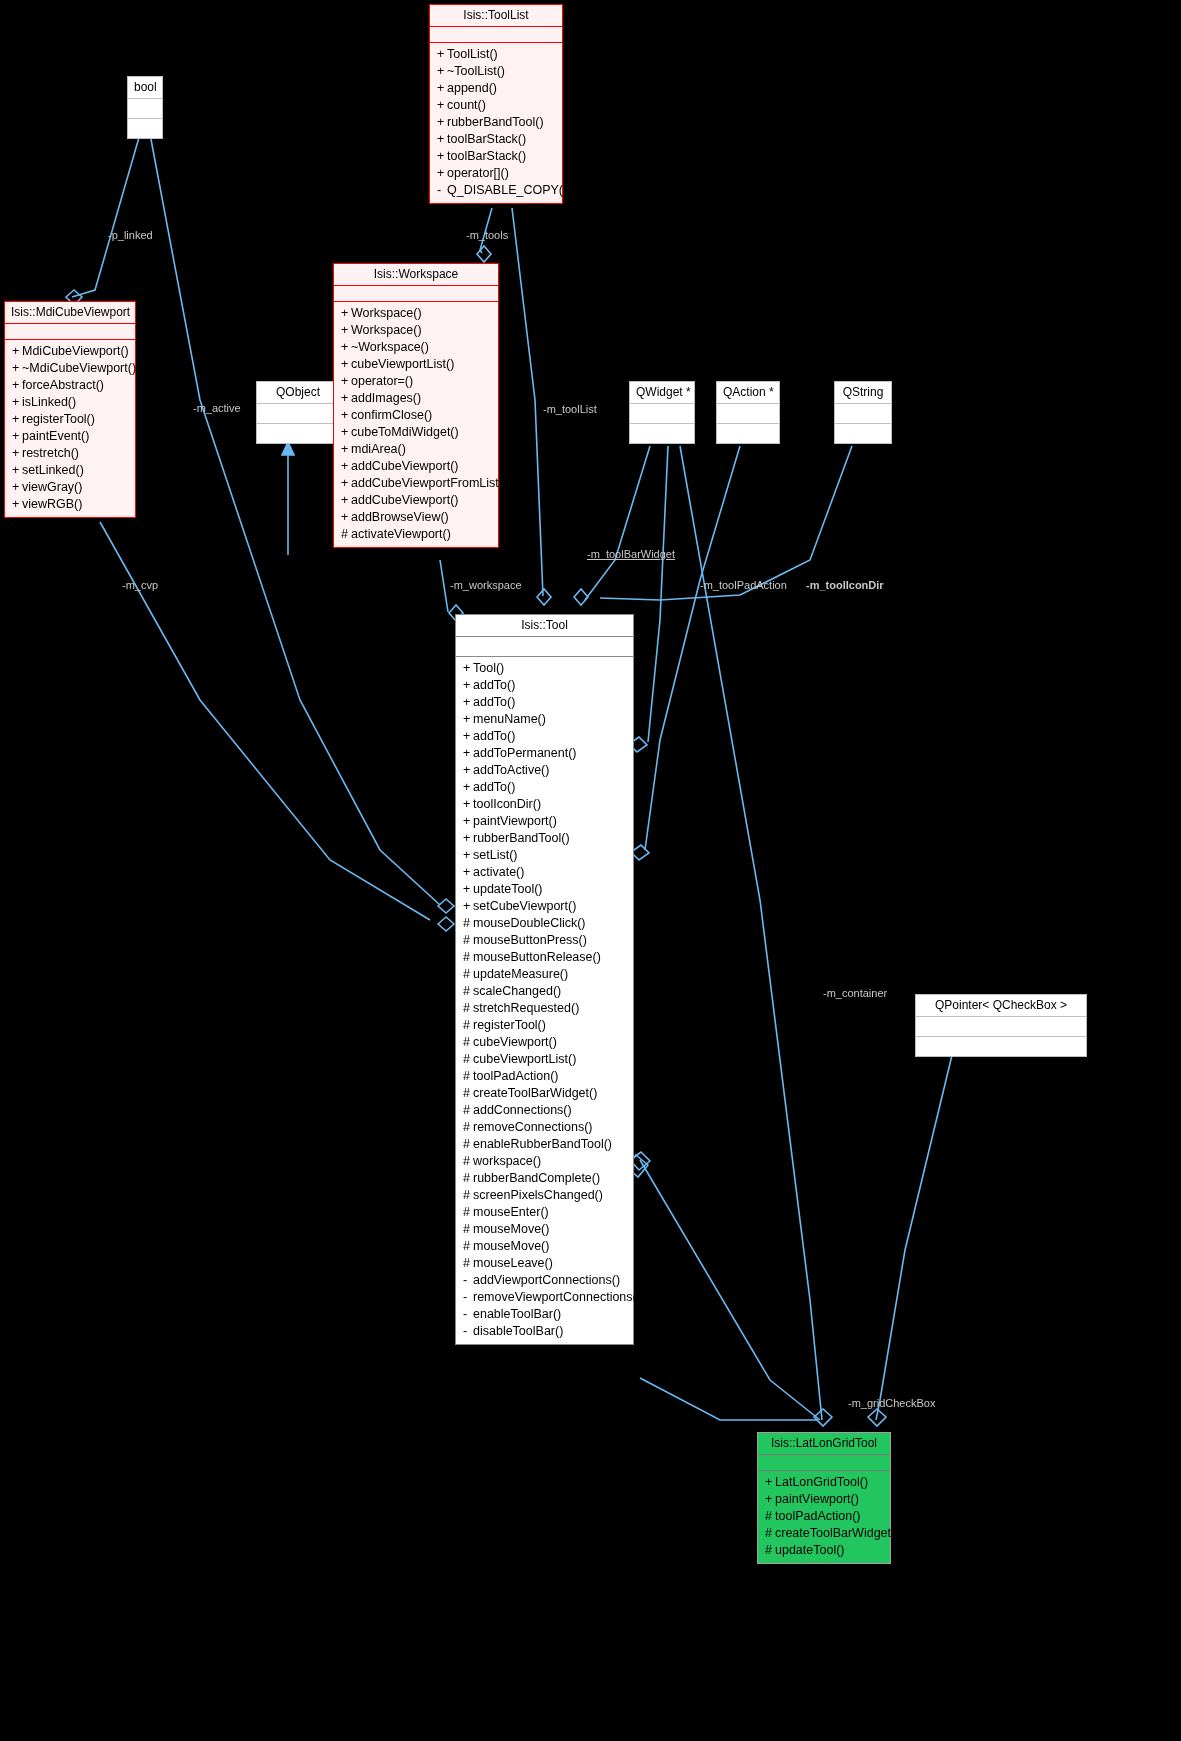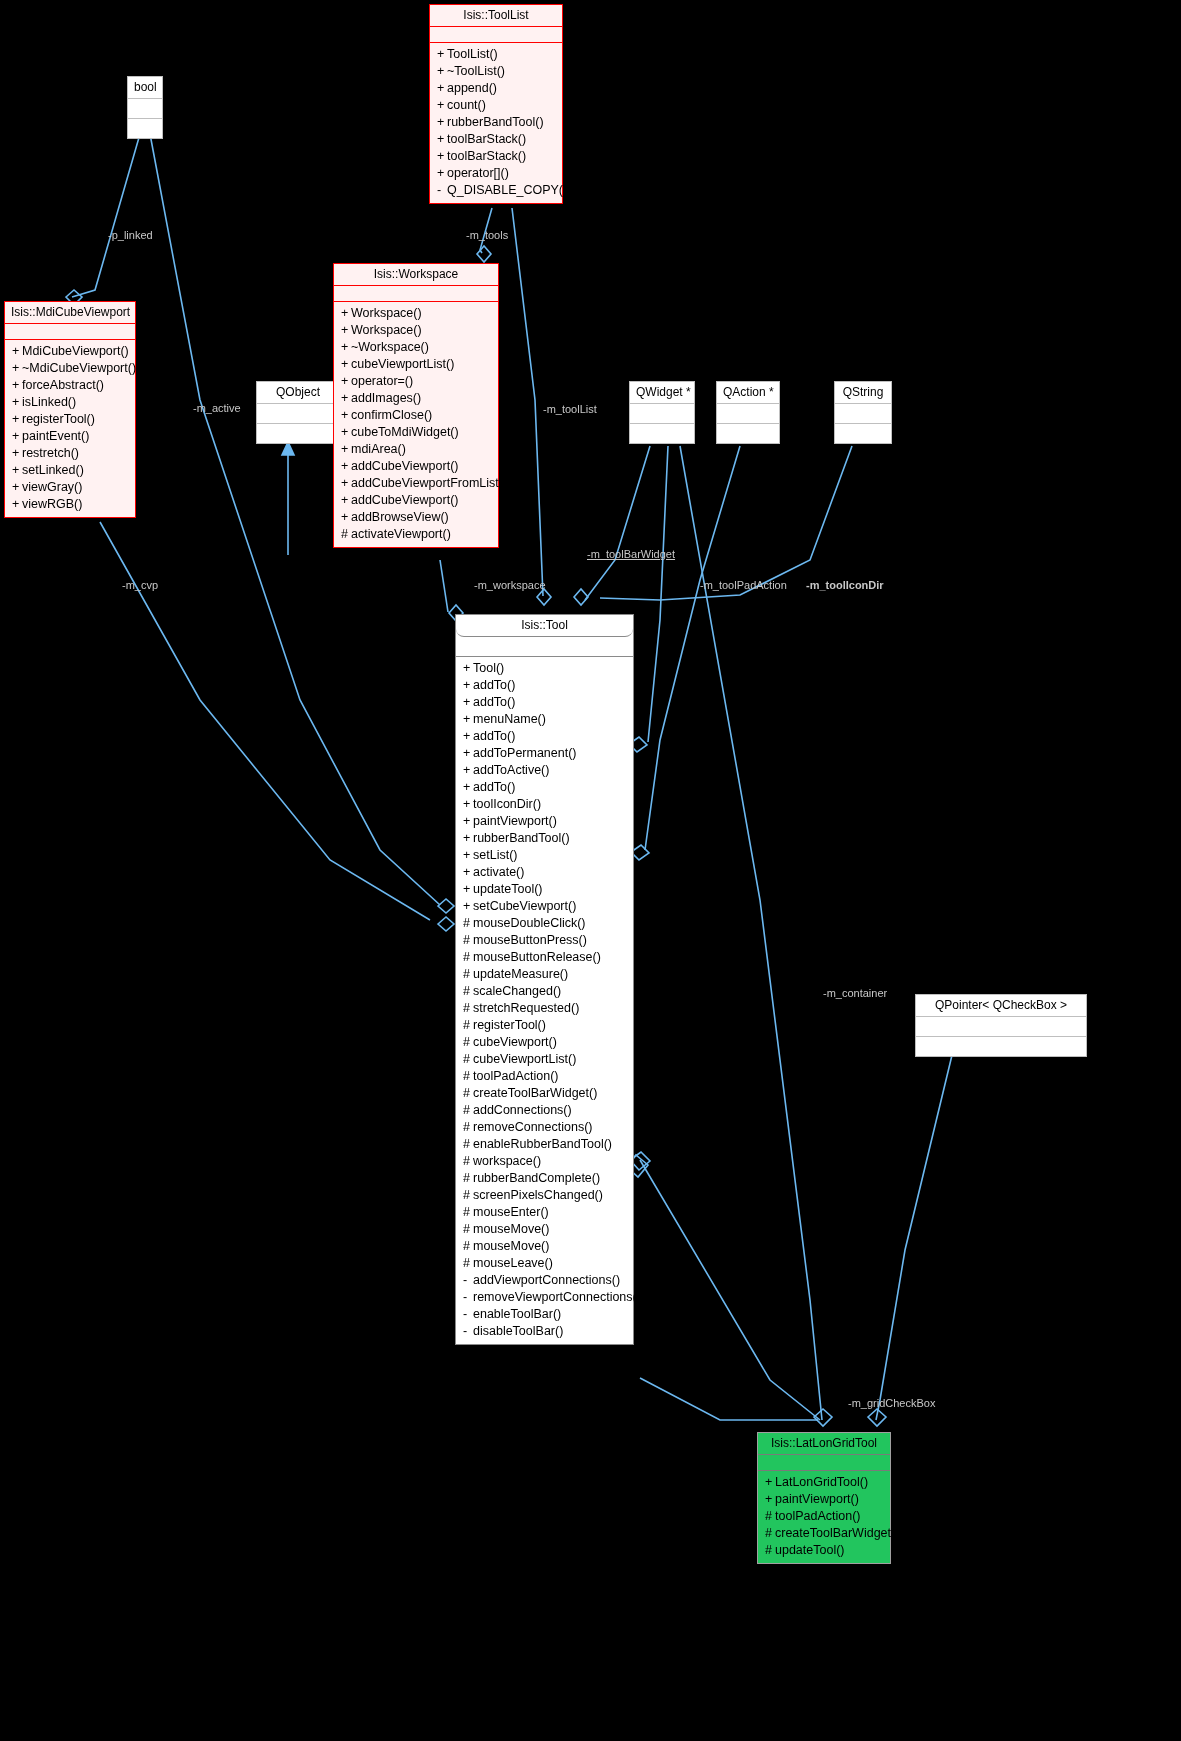--- a/index.html
+++ b/index.html
@@ -229,21 +229,21 @@
     <div class="empty-box-row"></div>
   </div>
 
   <div class="node plain" style="left:915px; top:994px; width:172px;">
     <div class="node-title">QPointer&lt; QCheckBox &gt;</div>
     <div class="node-attrs"></div>
     <div class="empty-box-row"></div>
   </div>
 
   <div class="node plain" style="left:455px; top:614px; width:179px; border-color:#8a8a8a;">
-    <div class="node-title" style="border-bottom-color:#8a8a8a;border-radius:8px;">Isis::Tool</div>
+    <div class="node-title" style="border-bottom-color:#8a8a8a;">Isis::Tool</div>
     <div class="node-attrs" style="border-bottom-color:#8a8a8a;"></div>
     <div class="node-ops">
         <div class="op"><span class="vis">+</span><span>Tool()</span></div>
         <div class="op"><span class="vis">+</span><span>addTo()</span></div>
         <div class="op"><span class="vis">+</span><span>addTo()</span></div>
         <div class="op"><span class="vis">+</span><span>menuName()</span></div>
         <div class="op"><span class="vis">+</span><span>addTo()</span></div>
         <div class="op"><span class="vis">+</span><span>addToPermanent()</span></div>
         <div class="op"><span class="vis">+</span><span>addToActive()</span></div>
         <div class="op"><span class="vis">+</span><span>addTo()</span></div>
@@ -292,20 +292,20 @@
         <div class="op"><span class="vis">#</span><span>createToolBarWidget()</span></div>
         <div class="op"><span class="vis">#</span><span>updateTool()</span></div>
       </div>
   </div>
 
   <div class="edge-label" style="left:108px; top:229px;">-p_linked</div>
   <div class="edge-label" style="left:466px; top:229px;">-m_tools</div>
   <div class="edge-label" style="left:193px; top:402px;">-m_active</div>
   <div class="edge-label" style="left:543px; top:403px;">-m_toolList</div>
   <div class="edge-label" style="left:122px; top:579px;">-m_cvp</div>
-  <div class="edge-label" style="left:474px; top:579px;text-align:center;">-m_workspace</div>
+  <div class="edge-label" style="left:450px; top:579px;text-align:center;">-m_workspace</div>
   <div class="edge-label" style="left:587px; top:548px;text-decoration:underline;">-m_toolBarWidget</div>
   <div class="edge-label" style="left:700px; top:579px;">-m_toolPadAction</div>
   <div class="edge-label" style="left:806px; top:579px;font-weight:bold;">-m_toolIconDir</div>
   <div class="edge-label" style="left:823px; top:987px;">-m_container</div>
   <div class="edge-label" style="left:840px; top:1397px;padding-left:8px;">-m_gridCheckBox</div>
 
 </div>
 
 </body></html>

